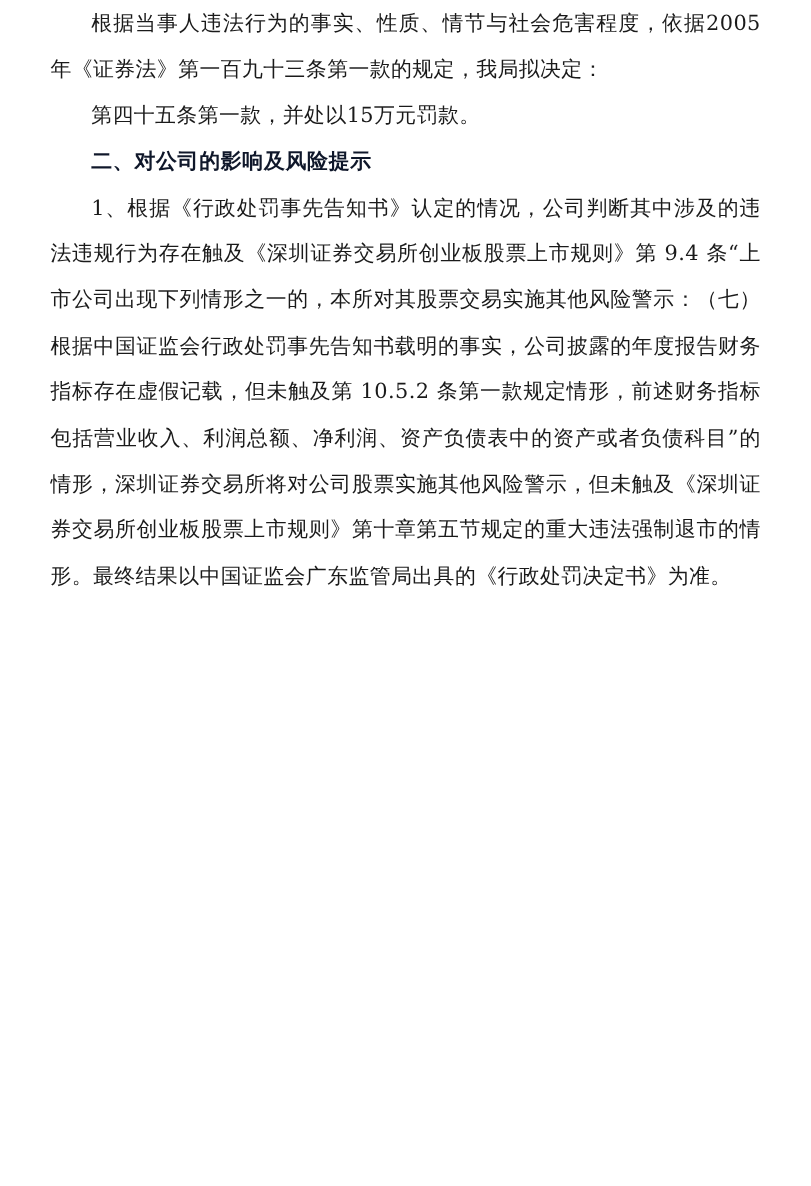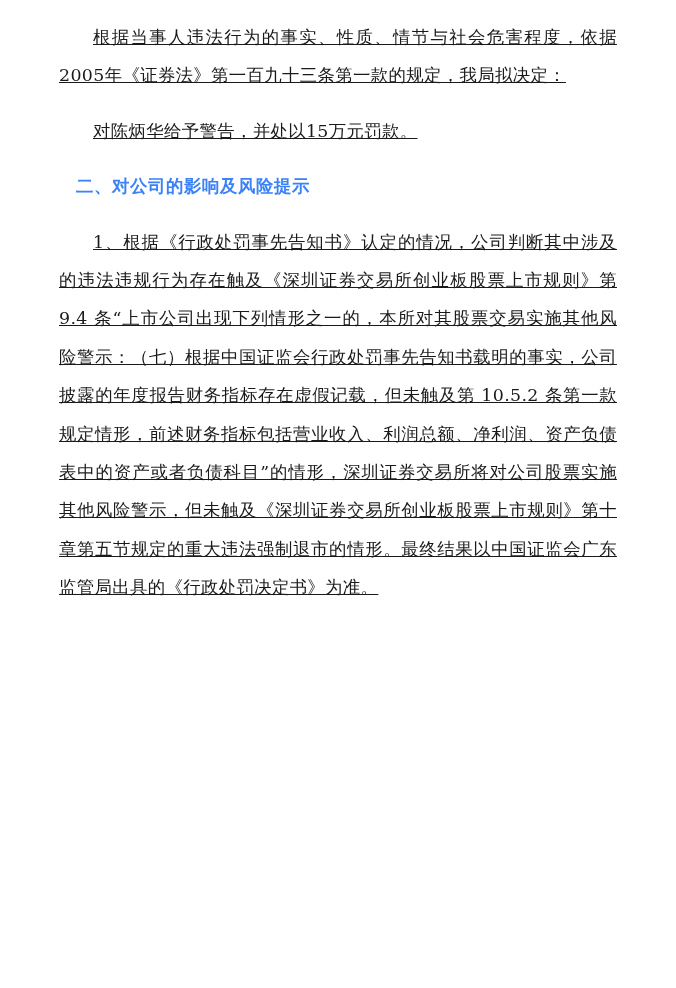--- a/index.html
+++ b/index.html
@@ -7,40 +7,39 @@
   .page {
     position: absolute;
     left: 42px;
     top: 1px;
     width: 592px;
     font-family: "DejaVu Serif", "Liberation Serif", serif;
     font-size: 17.4px;
     color: #1a1a1a;
   }
   .para {
-    margin: 17px;
+    margin: 0;
     line-height: 38.4px;
     text-indent: 34px;
     text-align: justify;
     text-align-last: left;
     letter-spacing: 0.35px;
-    text-decoration: underline;
   }
   .heading {
     margin: 0;
     line-height: 38.4px;
     text-indent: 34px;
     font-family: "DejaVu Sans", "Liberation Sans", sans-serif;
     font-weight: bold;
     letter-spacing: 0.6px;
-    color: #3b82f6;
+    color: #0f172a;
   }
 </style>
 </head>
 <body>
 
 <div class="page">
   <p class="para">根据当事人违法行为的事实、性质、情节与社会危害程度，依据2005年《证券法》第一百九十三条第一款的规定，我局拟决定：</p>
-  <p class="para">对陈炳华给予警告，并处以15万元罚款。</p>
+  <p class="para">第四十五条第一款，并处以15万元罚款。</p>
   <p class="heading">二、对公司的影响及风险提示</p>
   <p class="para">1、根据《行政处罚事先告知书》认定的情况，公司判断其中涉及的违法违规行为存在触及《深圳证券交易所创业板股票上市规则》第 9.4 条“上市公司出现下列情形之一的，本所对其股票交易实施其他风险警示：（七）根据中国证监会行政处罚事先告知书载明的事实，公司披露的年度报告财务指标存在虚假记载，但未触及第 10.5.2 条第一款规定情形，前述财务指标包括营业收入、利润总额、净利润、资产负债表中的资产或者负债科目”的情形，深圳证券交易所将对公司股票实施其他风险警示，但未触及《深圳证券交易所创业板股票上市规则》第十章第五节规定的重大违法强制退市的情形。最终结果以中国证监会广东监管局出具的《行政处罚决定书》为准。</p>
 
 </div>
 
 </body></html>

